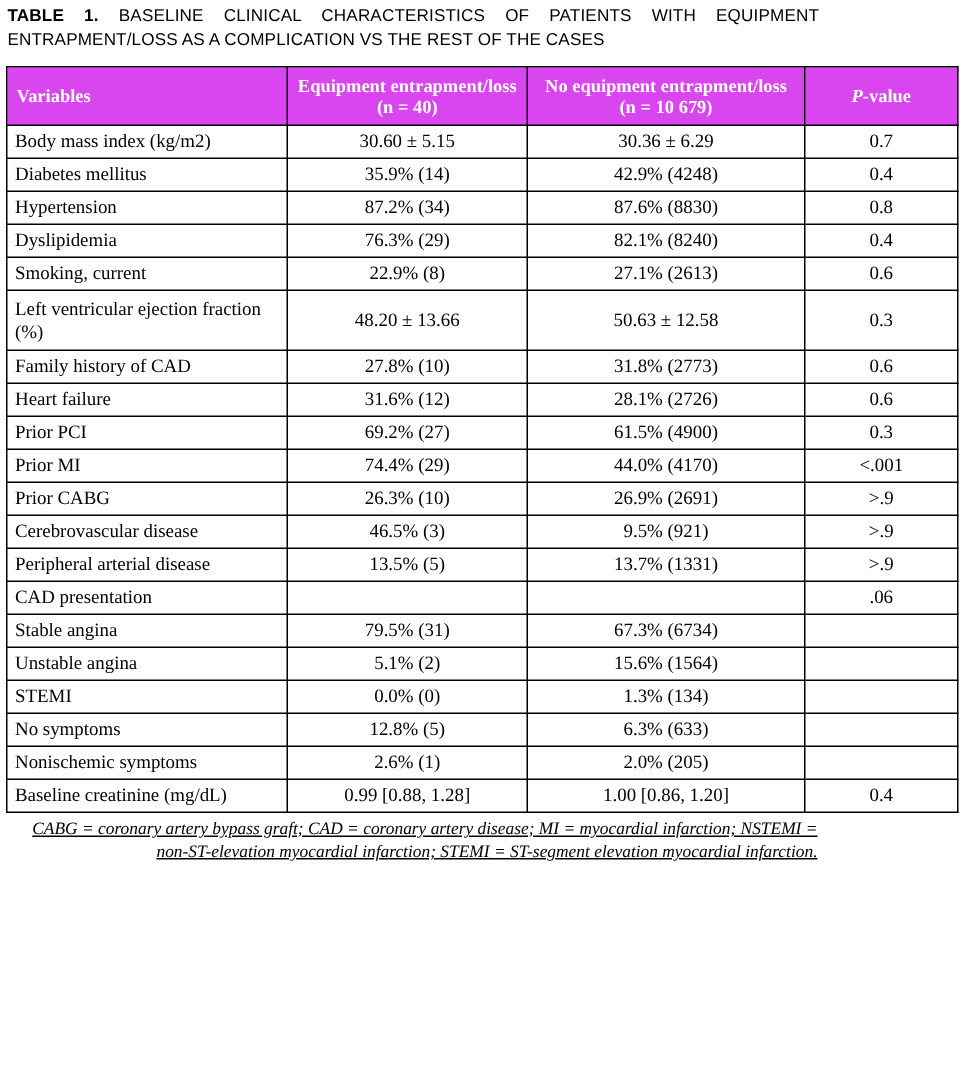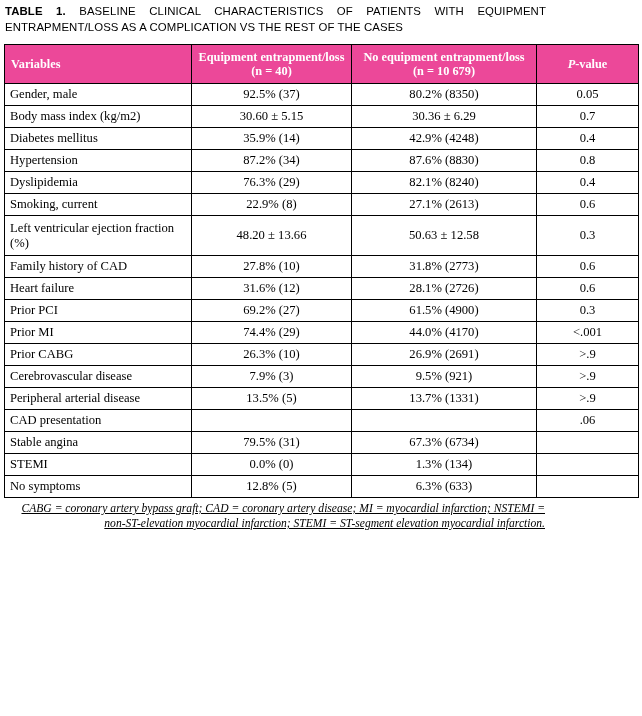--- a/index.html
+++ b/index.html
@@ -52,21 +52,21 @@
     width: 634px;
     table-layout: fixed;
     border: 1px solid #000;
   }
   table.data-table col.c-var   { width: 187px; }
   table.data-table col.c-eq    { width: 160px; }
   table.data-table col.c-noeq  { width: 185px; }
   table.data-table col.c-p     { width: 102px; }
 
   thead th {
-    background: #ec4899;
+    background: #d946ef;
     color: #ffffff;
     font-family: "Liberation Serif", "DejaVu Serif", serif;
     font-weight: bold;
     font-size: 12.3px;
     line-height: 14px;
     border: 1px solid #000;
     padding: 5px 4px;
     vertical-align: middle;
     height: 38px;
     box-sizing: border-box;
@@ -141,26 +141,20 @@
         </th>
         <th class="h-noeq">
           <span class="hline">No equipment entrapment/loss</span>
           <span class="hline">(n = 10 679)</span>
         </th>
         <th class="h-p"><span class="pital">P</span><span>-value</span></th>
       </tr>
     </thead>
     <tbody id="table-body">
         <tr>
-          <td class="cell-var">Gender, male</td>
-          <td class="cell-num">92.5% (37)</td>
-          <td class="cell-num">80.2% (8350)</td>
-          <td class="cell-num">0.05</td>
-        </tr>
-        <tr>
           <td class="cell-var">Body mass index (kg/m2)</td>
           <td class="cell-num">30.60 ± 5.15</td>
           <td class="cell-num">30.36 ± 6.29</td>
           <td class="cell-num">0.7</td>
         </tr>
         <tr>
           <td class="cell-var">Diabetes mellitus</td>
           <td class="cell-num">35.9% (14)</td>
           <td class="cell-num">42.9% (4248)</td>
           <td class="cell-num">0.4</td>
@@ -214,21 +208,21 @@
           <td class="cell-num">&lt;.001</td>
         </tr>
         <tr>
           <td class="cell-var">Prior CABG</td>
           <td class="cell-num">26.3% (10)</td>
           <td class="cell-num">26.9% (2691)</td>
           <td class="cell-num">&gt;.9</td>
         </tr>
         <tr>
           <td class="cell-var">Cerebrovascular disease</td>
-          <td class="cell-num">7.9% (3)</td>
+          <td class="cell-num">46.5% (3)</td>
           <td class="cell-num">9.5% (921)</td>
           <td class="cell-num">&gt;.9</td>
         </tr>
         <tr>
           <td class="cell-var">Peripheral arterial disease</td>
           <td class="cell-num">13.5% (5)</td>
           <td class="cell-num">13.7% (1331)</td>
           <td class="cell-num">&gt;.9</td>
         </tr>
         <tr>
@@ -237,29 +231,47 @@
           <td class="cell-num"></td>
           <td class="cell-num">.06</td>
         </tr>
         <tr>
           <td class="cell-var">Stable angina</td>
           <td class="cell-num">79.5% (31)</td>
           <td class="cell-num">67.3% (6734)</td>
           <td class="cell-num"></td>
         </tr>
         <tr>
+          <td class="cell-var">Unstable angina</td>
+          <td class="cell-num">5.1% (2)</td>
+          <td class="cell-num">15.6% (1564)</td>
+          <td class="cell-num"></td>
+        </tr>
+        <tr>
           <td class="cell-var">STEMI</td>
           <td class="cell-num">0.0% (0)</td>
           <td class="cell-num">1.3% (134)</td>
           <td class="cell-num"></td>
         </tr>
         <tr>
           <td class="cell-var">No symptoms</td>
           <td class="cell-num">12.8% (5)</td>
           <td class="cell-num">6.3% (633)</td>
           <td class="cell-num"></td>
         </tr>
+        <tr>
+          <td class="cell-var">Nonischemic symptoms</td>
+          <td class="cell-num">2.6% (1)</td>
+          <td class="cell-num">2.0% (205)</td>
+          <td class="cell-num"></td>
+        </tr>
+        <tr>
+          <td class="cell-var">Baseline creatinine (mg/dL)</td>
+          <td class="cell-num">0.99 [0.88, 1.28]</td>
+          <td class="cell-num">1.00 [0.86, 1.20]</td>
+          <td class="cell-num">0.4</td>
+        </tr>
       </tbody>
   </table>
 
   <div class="footnote">CABG = coronary artery bypass graft; CAD = coronary artery disease; MI = myocardial infarction; NSTEMI = non-ST-elevation myocardial infarction; STEMI = ST-segment elevation myocardial infarction.</div>
 
 </div>
 
 </body></html>

